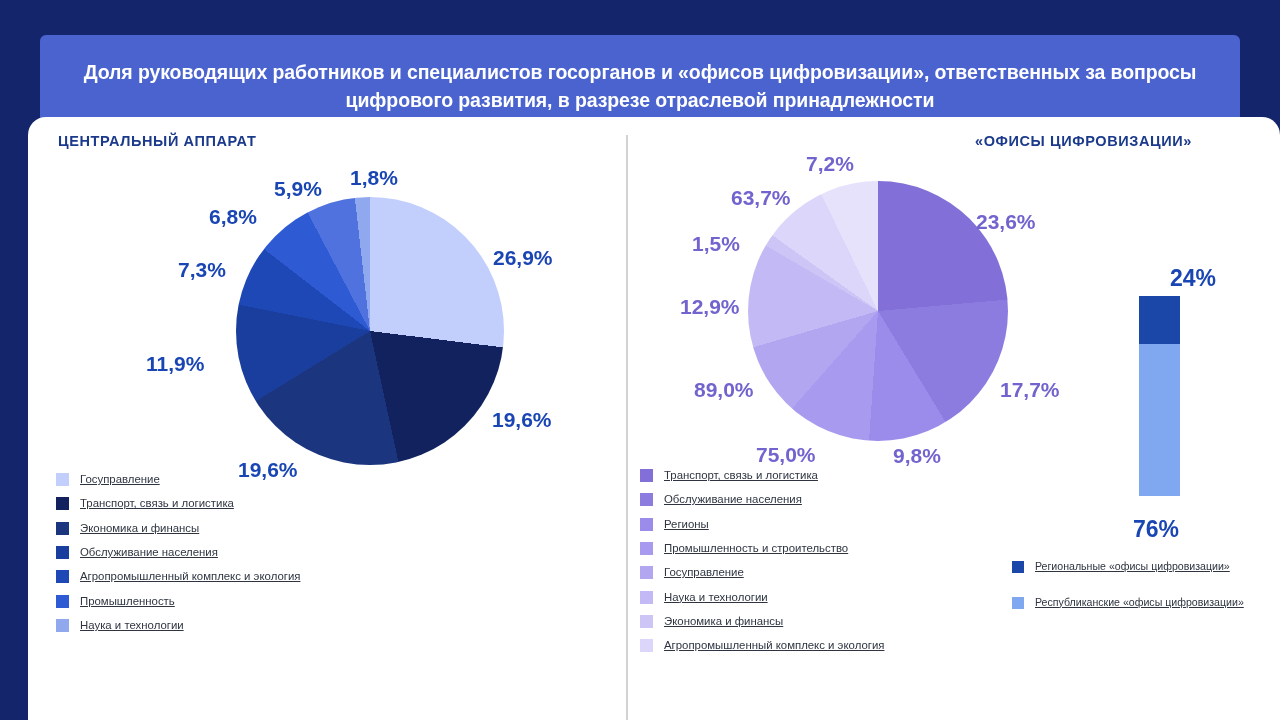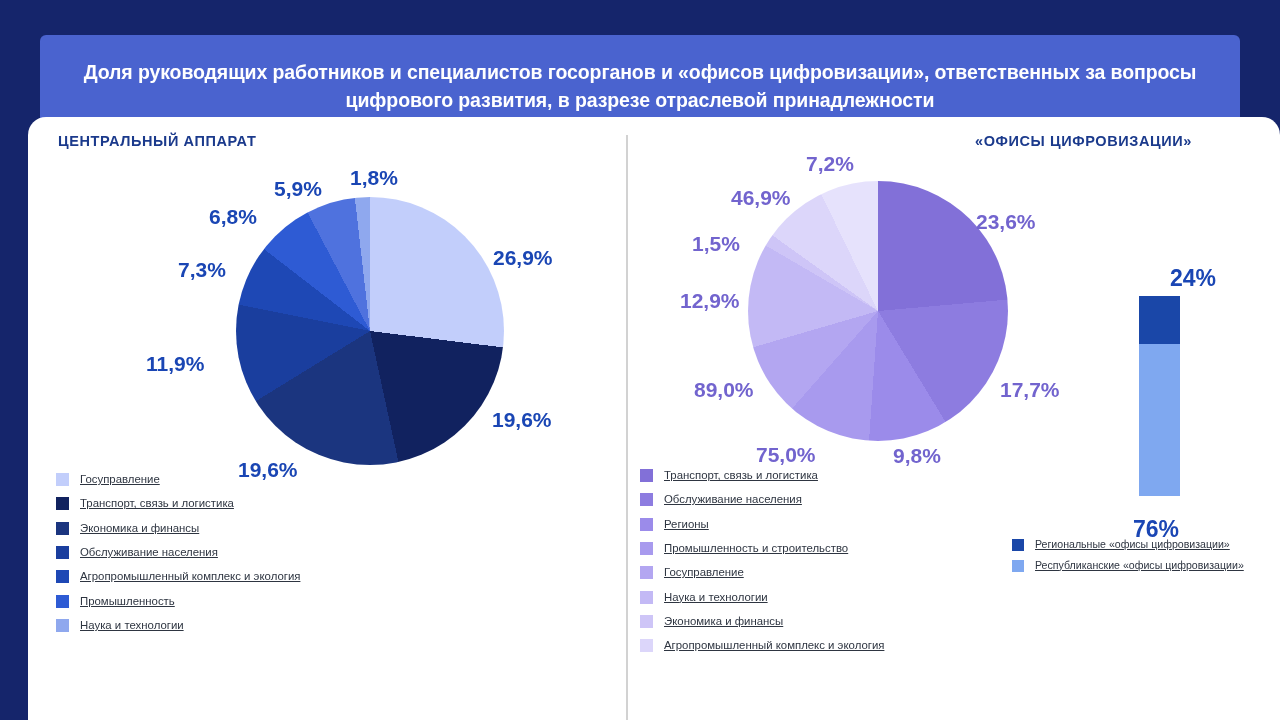--- a/index.html
+++ b/index.html
@@ -111,21 +111,21 @@
     font-size: 23px; font-weight: bold; color: #1A46B4;
   }
   #bar-label-bottom {
     position: absolute;
     left: 1133px; top: 516px;
     font-size: 23px; font-weight: bold; color: #1A46B4;
   }
   #legend-bar { left: 1012px; top: 538px; }
   #legend-bar .legend-label { font-size: 10.6px; }
   #legend-bar .legend-swatch { width: 12px; height: 12px; flex: 0 0 12px; }
-  #legend-bar .legend-item { margin-bottom: 7px; }
+  #legend-bar .legend-item { margin-bottom: 7px; margin-top: 22px; }
 </style>
 </head>
 <body>
 
 <div id="title-banner">
   <div id="title-text">Доля руководящих работников и специалистов госорганов и «офисов цифровизации», ответственных за вопросы цифрового развития, в разрезе отраслевой принадлежности</div>
 </div>
 
 <div id="content-card">
   <div id="panel-divider"></div>
@@ -145,23 +145,23 @@
 <div class="pct pct-blue" style="left:178px;  top:258px;">7,3%</div>
 <div class="pct pct-blue" style="left:209px;  top:205px;">6,8%</div>
 <div class="pct pct-blue" style="left:274px;  top:177px;">5,9%</div>
 <div class="pct pct-blue" style="left:350px;  top:166px;">1,8%</div>
 
 <div class="pct pct-purple" style="left:976px;  top:210px;">23,6%</div>
 <div class="pct pct-purple" style="left:1000px; top:378px;">17,7%</div>
 <div class="pct pct-purple" style="left:893px;  top:444px;">9,8%</div>
 <div class="pct pct-purple" style="left:756px;  top:443px;">75,0%</div>
 <div class="pct pct-purple" style="left:694px;  top:378px;">89,0%</div>
-<div class="pct pct-purple" style="left:680px;  top:289px;">12,9%</div>
+<div class="pct pct-purple" style="left:680px;  top:295px;">12,9%</div>
 <div class="pct pct-purple" style="left:692px;  top:232px;">1,5%</div>
-<div class="pct pct-purple" style="left:731px;  top:186px;">46,9%</div>
+<div class="pct pct-purple" style="left:731px;  top:186px;">63,7%</div>
 <div class="pct pct-purple" style="left:806px;  top:152px;">7,2%</div>
 
 <div id="bar-label-top">24%</div>
 <div id="bar-stack">
     <div class="bar-seg" style="height: 24%; background: rgb(26, 71, 168);"></div>
     <div class="bar-seg" style="height: 76%; background: rgb(127, 168, 240);"></div>
   </div>
 <div id="bar-label-bottom">76%</div>
 
 <div class="legend" id="legend-left">

